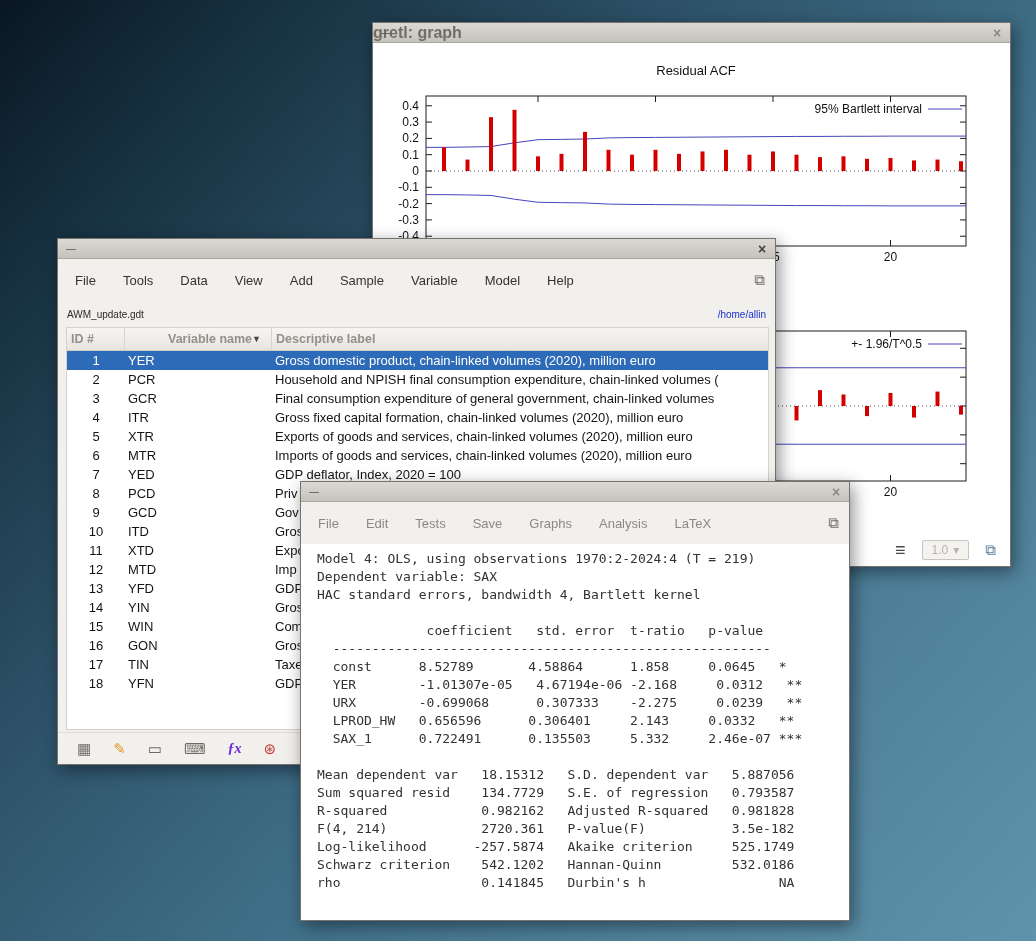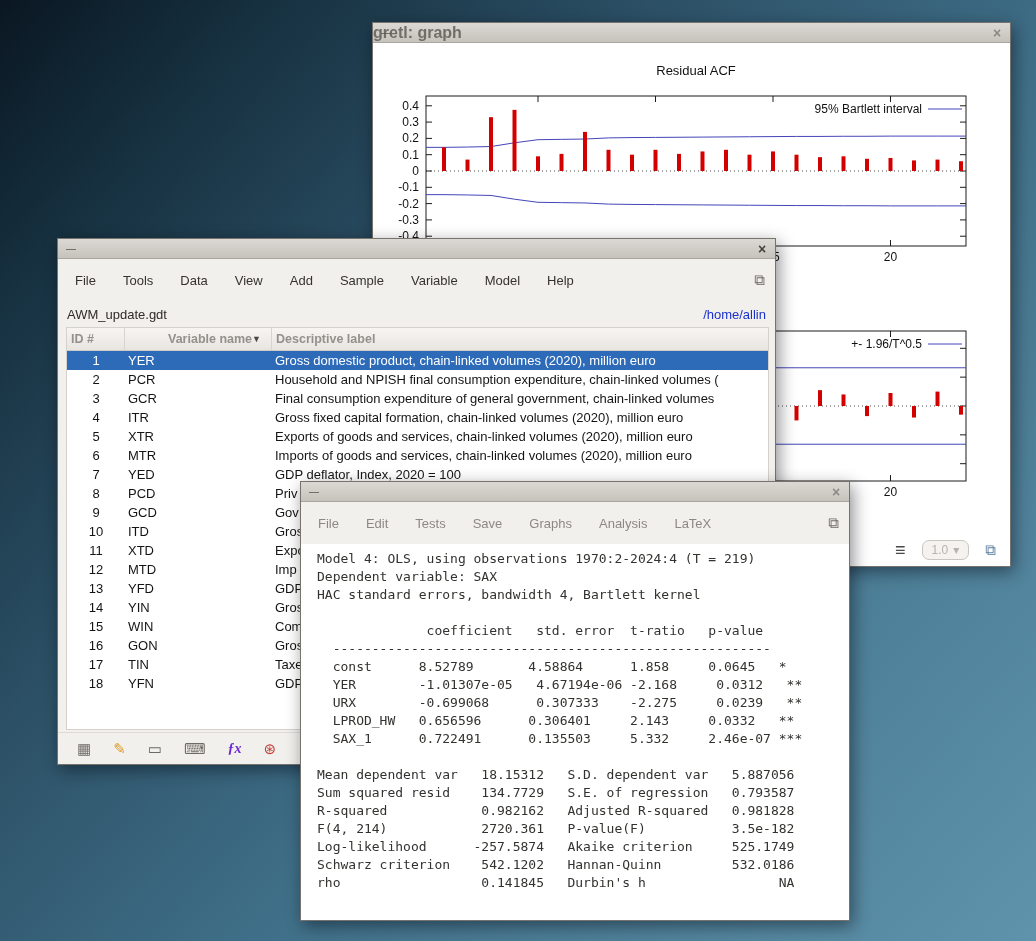--- a/index.html
+++ b/index.html
@@ -15,31 +15,31 @@
   .tb-min{z-index:1;font-size:10px;color:#55514c;width:16px;text-align:center;line-height:18px}
   .tb-close{z-index:1;margin-left:auto;font-size:14px;font-weight:bold;color:#8d8984;width:16px;text-align:center;line-height:18px}
   .main-window .tb-title,.main-window .tb-close{color:#46423d}
 
   
   .graph-window{left:372px;top:22px;width:639px;height:545px}
   .graph-content{position:absolute;top:20px;left:0;right:0;bottom:0;background:#fff}
   .graph-content svg{display:block;font-family:"Liberation Sans",sans-serif}
   .graph-footer{position:absolute;left:0;right:0;bottom:0;height:32px;display:flex;align-items:center;justify-content:flex-end;gap:16px;padding-right:14px;background:#fff}
   .gf-menu{font-size:18px;color:#4a4a4a}
-  .gf-zoom{display:inline-flex;align-items:center;gap:5px;border:1px solid #c9c5c0;border-radius:7px;padding:2px 9px;color:#b6b2ad;font-size:12px;background:#f5f3f0}
+  .gf-zoom{display:inline-flex;align-items:center;gap:5px;border:1px solid #c9c5c0;border-radius:2px;padding:2px 9px;color:#b6b2ad;font-size:12px;background:#f5f3f0}
   .gf-print{font-size:15px;color:#5c7f9d}
 
   
   .main-window{left:57px;top:238px;width:719px;height:527px}
   .menubar{height:42px;display:flex;align-items:center;padding:14px 10px}
   .menu-items{display:flex;align-items:center}
   .menu-item{padding:4px 7px;margin-right:13px;font-size:13px;color:#36332f;white-space:nowrap}
   .model-window .menu-item{color:#8c8984}
   .menu-windows-icon{margin-left:auto;font-size:15px;color:#6f6b66}
-  .fileline{height:26px;display:flex;align-items:center;justify-content:space-between;padding:0 9px;font-size:13px;color:#2e2b28}
+  .fileline{height:26px;display:flex;align-items:center;justify-content:space-between;padding:0 9px;font-size:10px;color:#2e2b28}
   .workdir{color:#1a31cc}
   .var-table{position:absolute;left:8px;right:6px;top:88px;bottom:34px;background:#fff;border:1px solid #d5d2cd;overflow:hidden}
   .thead{height:23px;display:flex;background:linear-gradient(#f7f5f2,#e8e5e1);border-bottom:1px solid #cfccc7;color:#94918c;font-weight:bold;font-size:12.5px}
   .th{display:flex;align-items:center;padding:0 4px;border-right:1px solid #d8d5d0}
   .th-id{width:58px}
   .th-name{width:147px;justify-content:flex-end}
   .sort-arrow{font-size:9px;color:#474747;margin-right:6px}
   .th-label{flex:1;border-right:none}
   .tr{height:19px;display:flex;align-items:center;font-size:13px;color:#141414;white-space:nowrap}
   .tr.selected{background:#2d6ab8;color:#fff}

